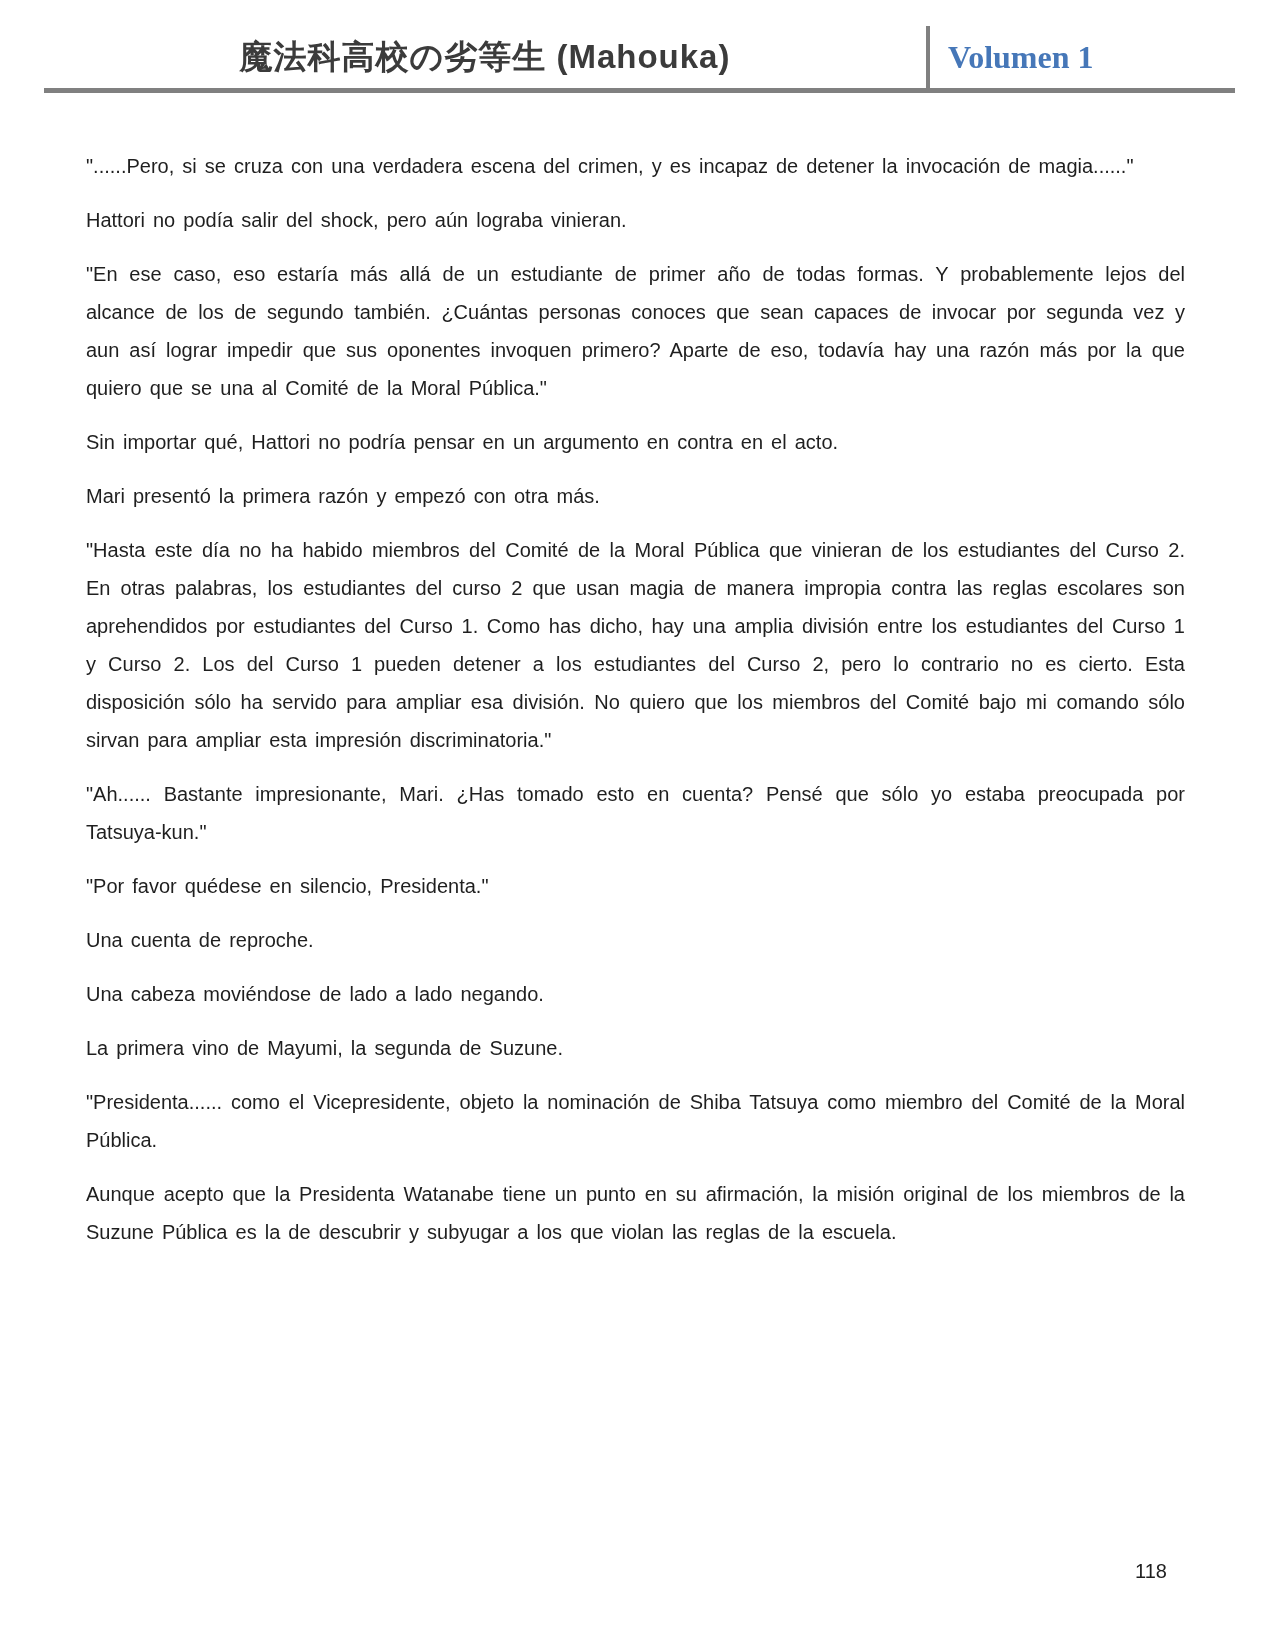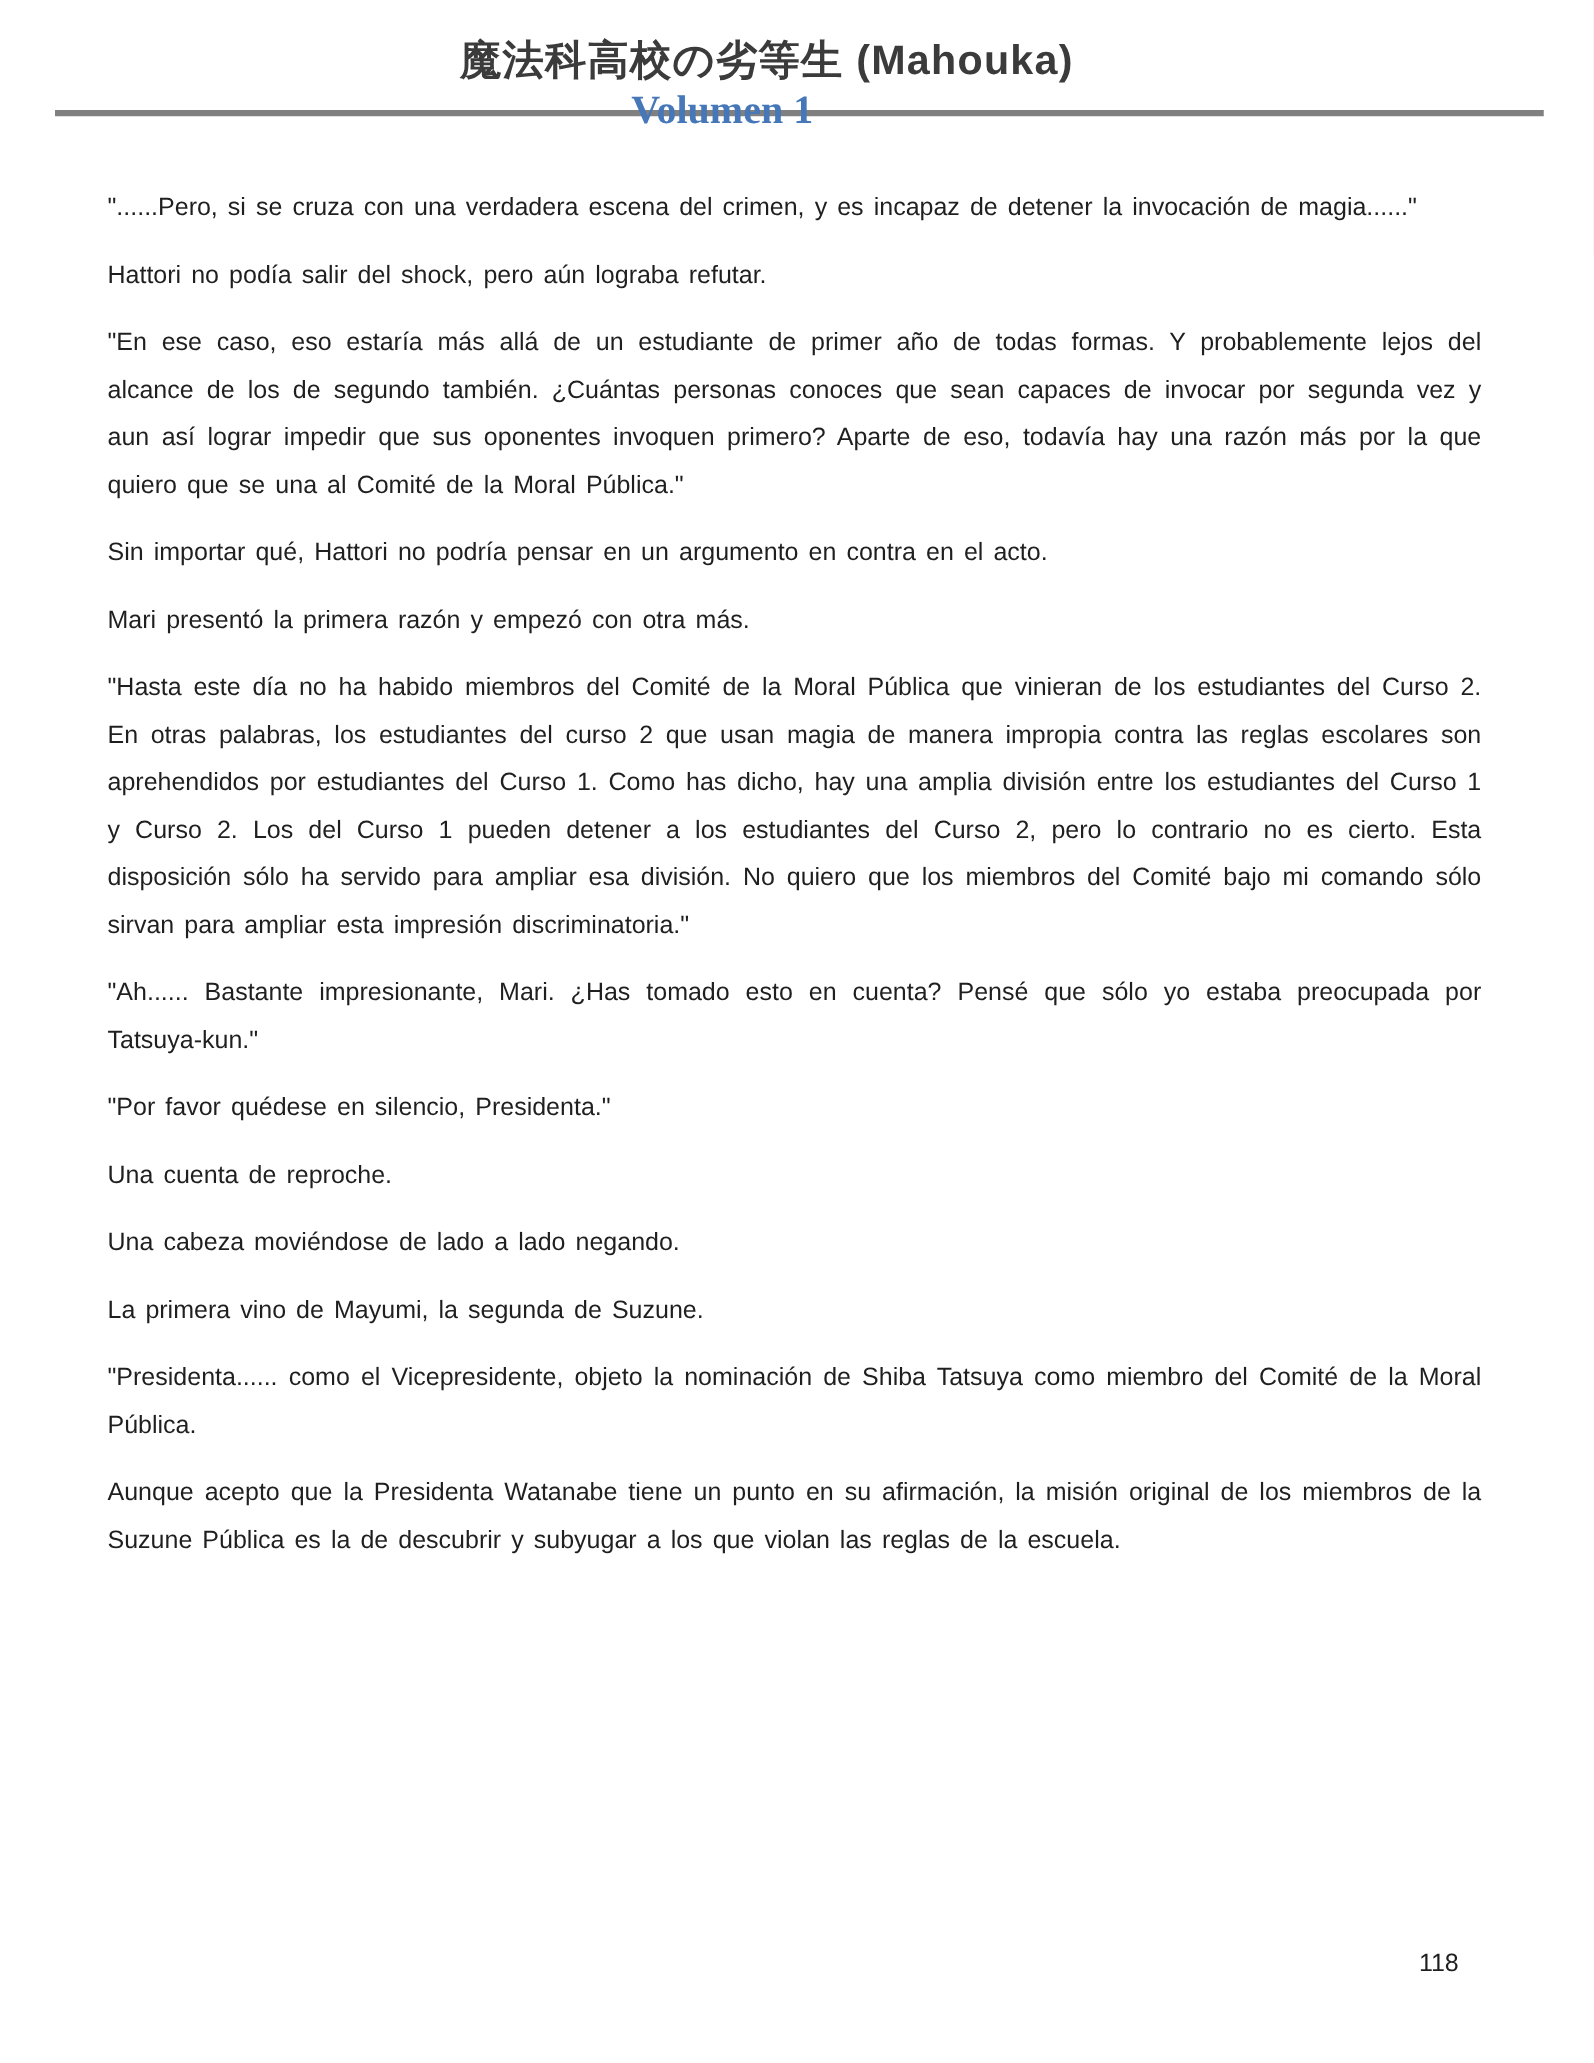--- a/index.html
+++ b/index.html
@@ -16,21 +16,20 @@
     overflow: hidden;
     font-family: "Liberation Sans", "DejaVu Sans", sans-serif;
   }
 
   
   .header-row {
     display: flex;
     align-items: stretch;
     height: 62px;
     margin: 26px 92px 0 44px;
-    flex-direction: column;
   }
   .header-title {
     flex: 1;
     align-self: center;
     text-align: center;
     font-size: 33px;
     font-weight: bold;
     color: var(--title-color, #3b3b3b);
     letter-spacing: 1px;
     white-space: nowrap;
@@ -87,21 +86,21 @@
     <div class="header-row">
       <div class="header-title">魔法科高校の劣等生 (Mahouka)</div>
       <div class="header-divider"></div>
       <div class="header-volume">Volumen 1</div>
     </div>
     <div class="header-rule"></div>
   </header>
 
   <main class="body-text">
     <p>"......Pero, si se cruza con una verdadera escena del crimen, y es incapaz de detener la invocación de magia......"</p>
-    <p>Hattori no podía salir del shock, pero aún lograba refutar.</p>
+    <p>Hattori no podía salir del shock, pero aún lograba vinieran.</p>
     <p>"En ese caso, eso estaría más allá de un estudiante de primer año de todas formas. Y probablemente lejos del alcance de los de segundo también. ¿Cuántas personas conoces que sean capaces de invocar por segunda vez y aun así lograr impedir que sus oponentes invoquen primero? Aparte de eso, todavía hay una razón más por la que quiero que se una al Comité de la Moral Pública."</p>
     <p>Sin importar qué, Hattori no podría pensar en un argumento en contra en el acto.</p>
     <p>Mari presentó la primera razón y empezó con otra más.</p>
     <p>"Hasta este día no ha habido miembros del Comité de la Moral Pública que vinieran de los estudiantes del Curso 2. En otras palabras, los estudiantes del curso 2 que usan magia de manera impropia contra las reglas escolares son aprehendidos por estudiantes del Curso 1. Como has dicho, hay una amplia división entre los estudiantes del Curso 1 y Curso 2. Los del Curso 1 pueden detener a los estudiantes del Curso 2, pero lo contrario no es cierto. Esta disposición sólo ha servido para ampliar esa división. No quiero que los miembros del Comité bajo mi comando sólo sirvan para ampliar esta impresión discriminatoria."</p>
     <p>"Ah...... Bastante impresionante, Mari. ¿Has tomado esto en cuenta? Pensé que sólo yo estaba preocupada por Tatsuya-kun."</p>
     <p>"Por favor quédese en silencio, Presidenta."</p>
     <p>Una cuenta de reproche.</p>
     <p>Una cabeza moviéndose de lado a lado negando.</p>
     <p>La primera vino de Mayumi, la segunda de Suzune.</p>
     <p>"Presidenta...... como el Vicepresidente, objeto la nominación de Shiba Tatsuya como miembro del Comité de la Moral Pública.</p>

